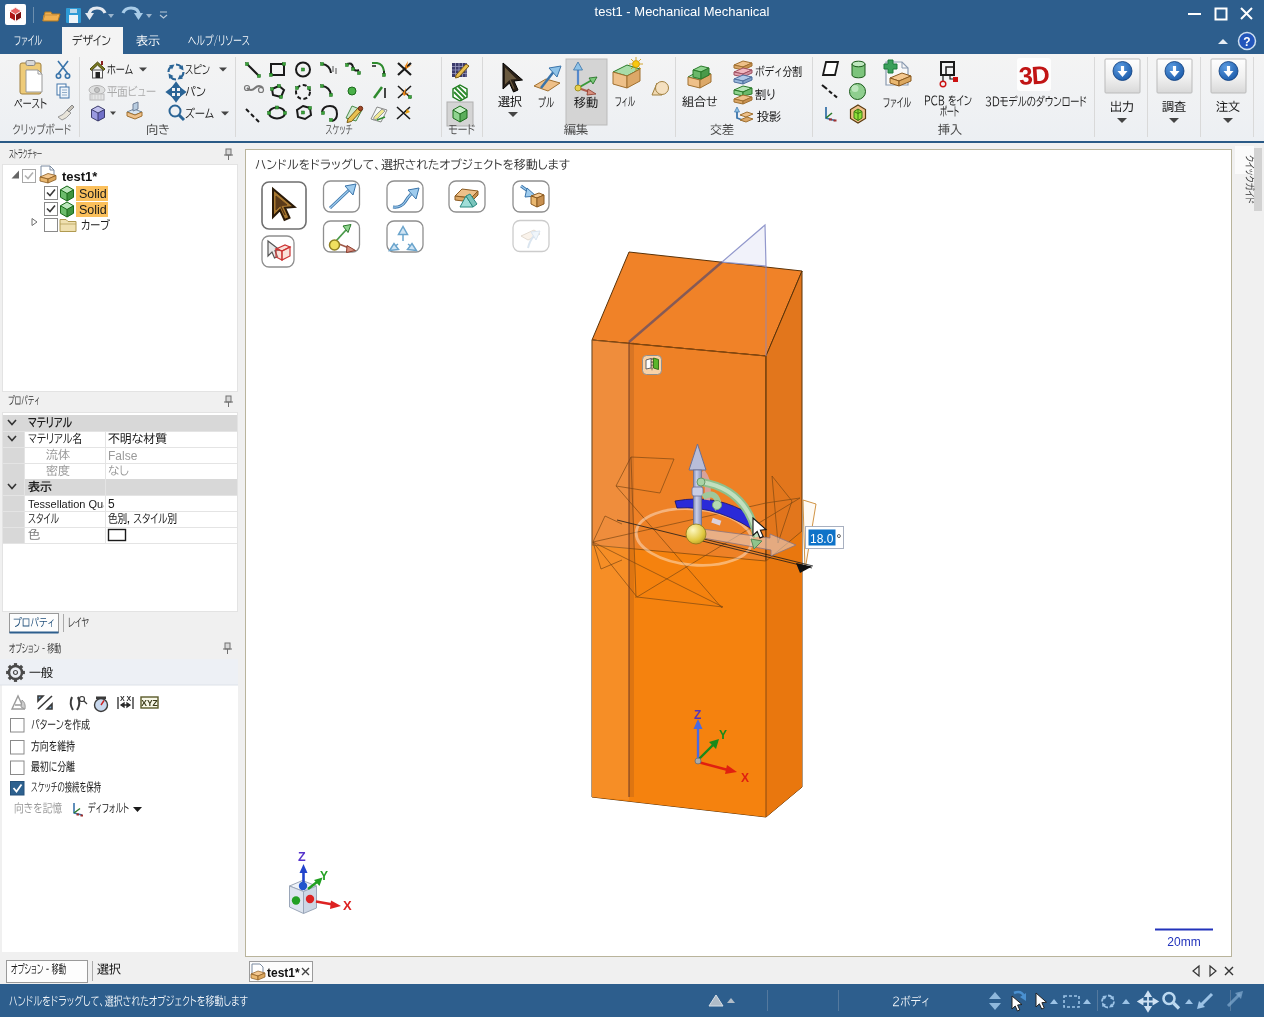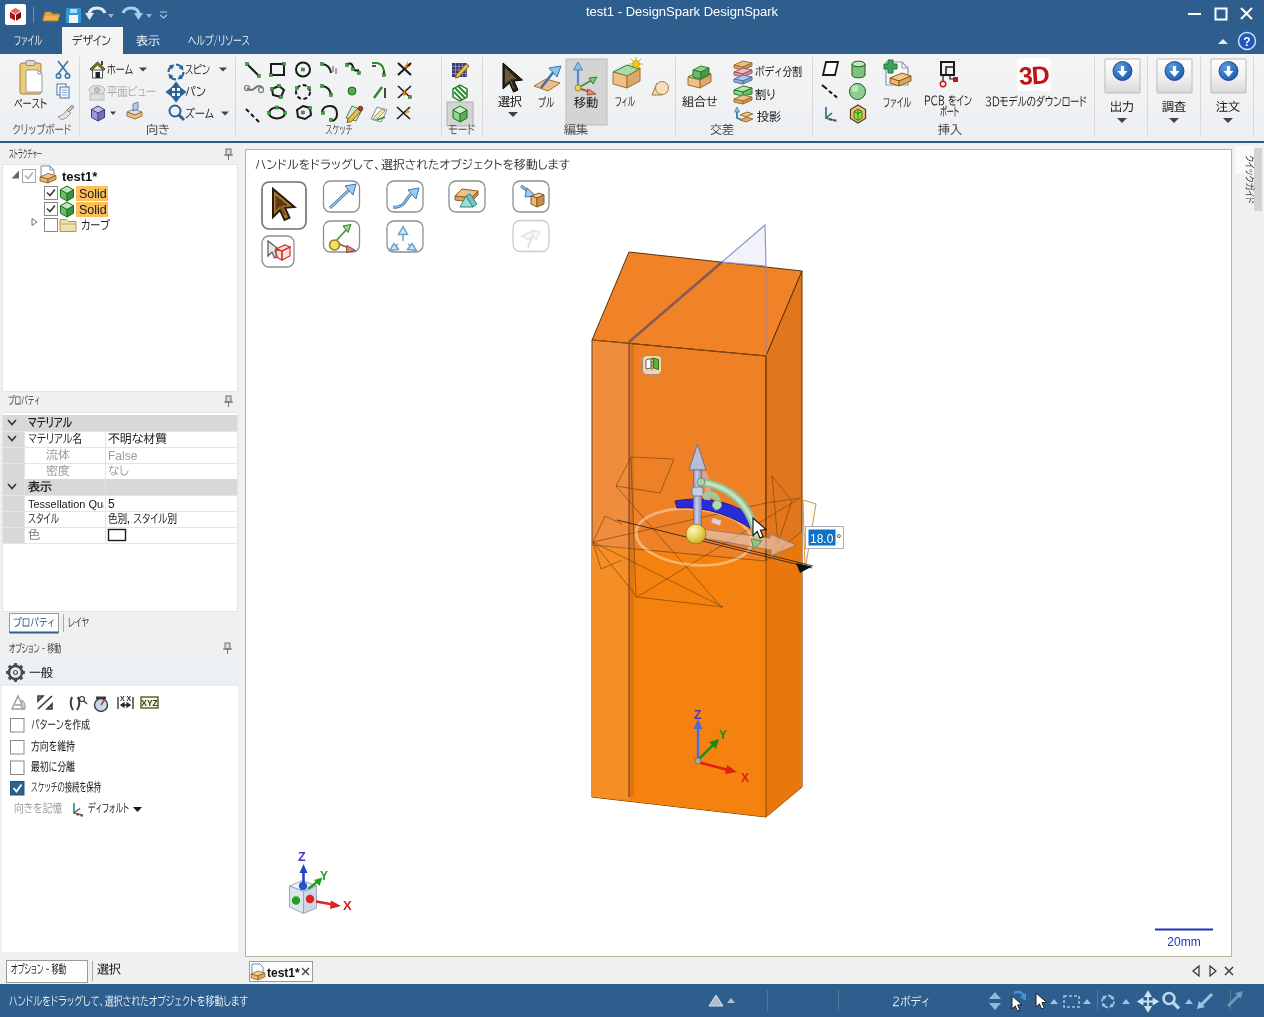--- a/index.html
+++ b/index.html
@@ -26,21 +26,21 @@
 #doctabbar{left:0;top:957px;width:1264px;height:27px;background:#f0f0f0}
 #doctab{left:249px;top:961px;width:64px;height:21px;background:#fcfcfc;border:1px solid #9b9b9b}
 
 #statusbar{left:0;top:984px;width:1264px;height:33px;background:#2d5e8d}
 </style></head>
 <body>
 <div id="page">
 <div class="abs" id="titlebar"></div>
 <div class="abs" id="tabrow"></div>
 <div class="abs" id="activetab"></div>
-<div class="abs" id="title-text">test1 - DesignSpark DesignSpark</div>
+<div class="abs" id="title-text">test1 - Mechanical Mechanical</div>
 <div class="abs" id="ribbon"></div>
 <div class="abs" id="ribbonline"></div>
 <div class="gsep" style="left:79px"></div>
     <div class="gsep" style="left:235px"></div>
     <div class="gsep" style="left:441px"></div>
     <div class="gsep" style="left:482px"></div>
     <div class="gsep" style="left:675px"></div>
     <div class="gsep" style="left:812px"></div>
     <div class="gsep" style="left:1094px"></div>
     <div class="gsep" style="left:1147px"></div>

